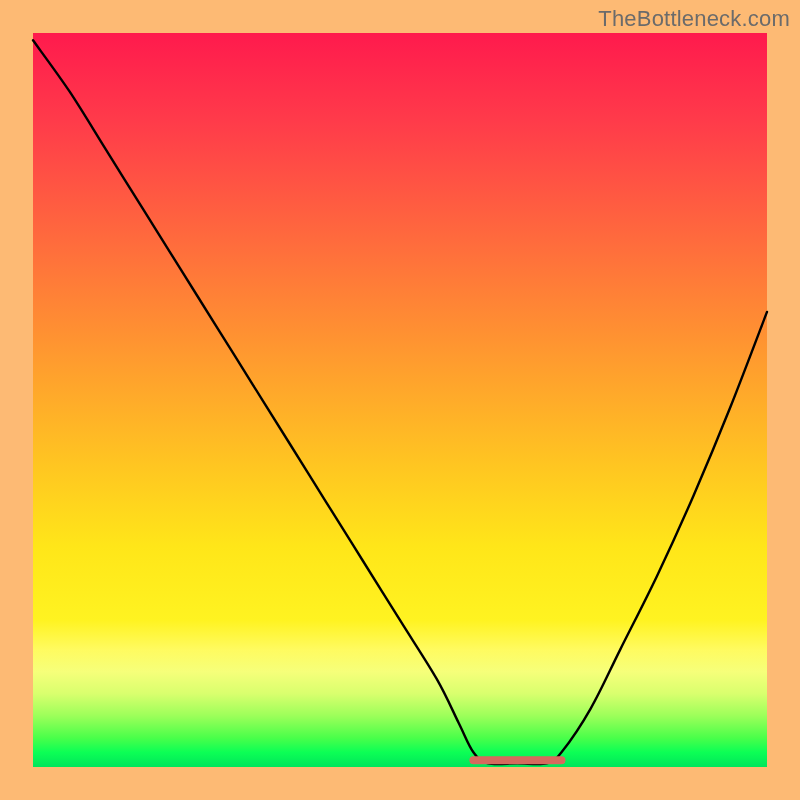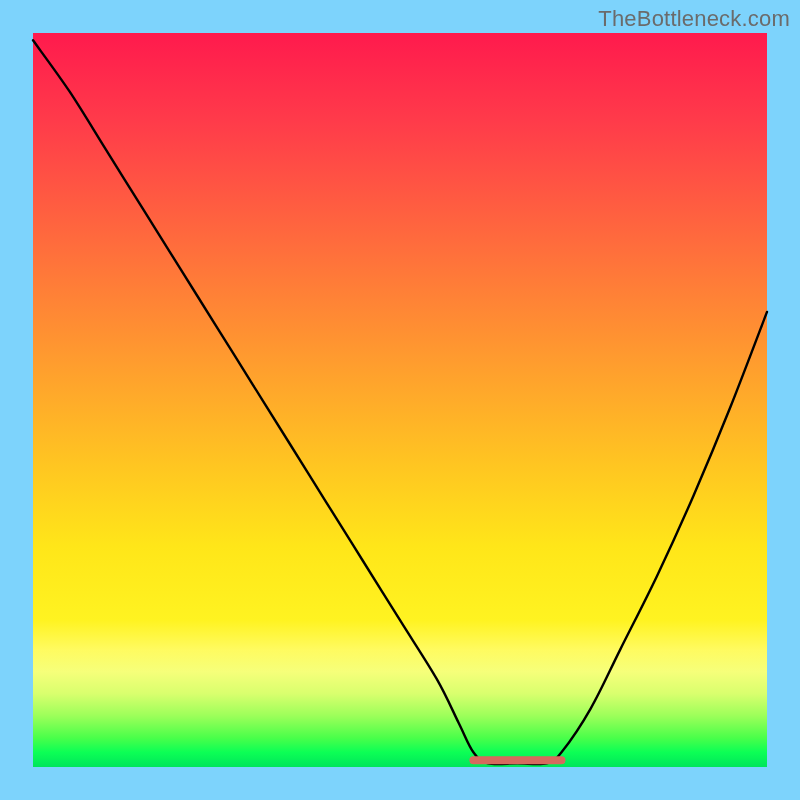--- a/index.html
+++ b/index.html
@@ -8,21 +8,21 @@
     width: 800px;
     height: 800px;
     overflow: hidden;
     font-family: Arial, Helvetica, sans-serif;
     background: #000;
   }
   .frame {
     position: relative;
     width: 800px;
     height: 800px;
-    background: #7dd3fc;
+    background: #fdba74;
   }
   .plot-area {
     position: absolute;
     left: 33px;
     top: 33px;
     width: 734px;
     height: 734px;
     
     background:
       linear-gradient(

